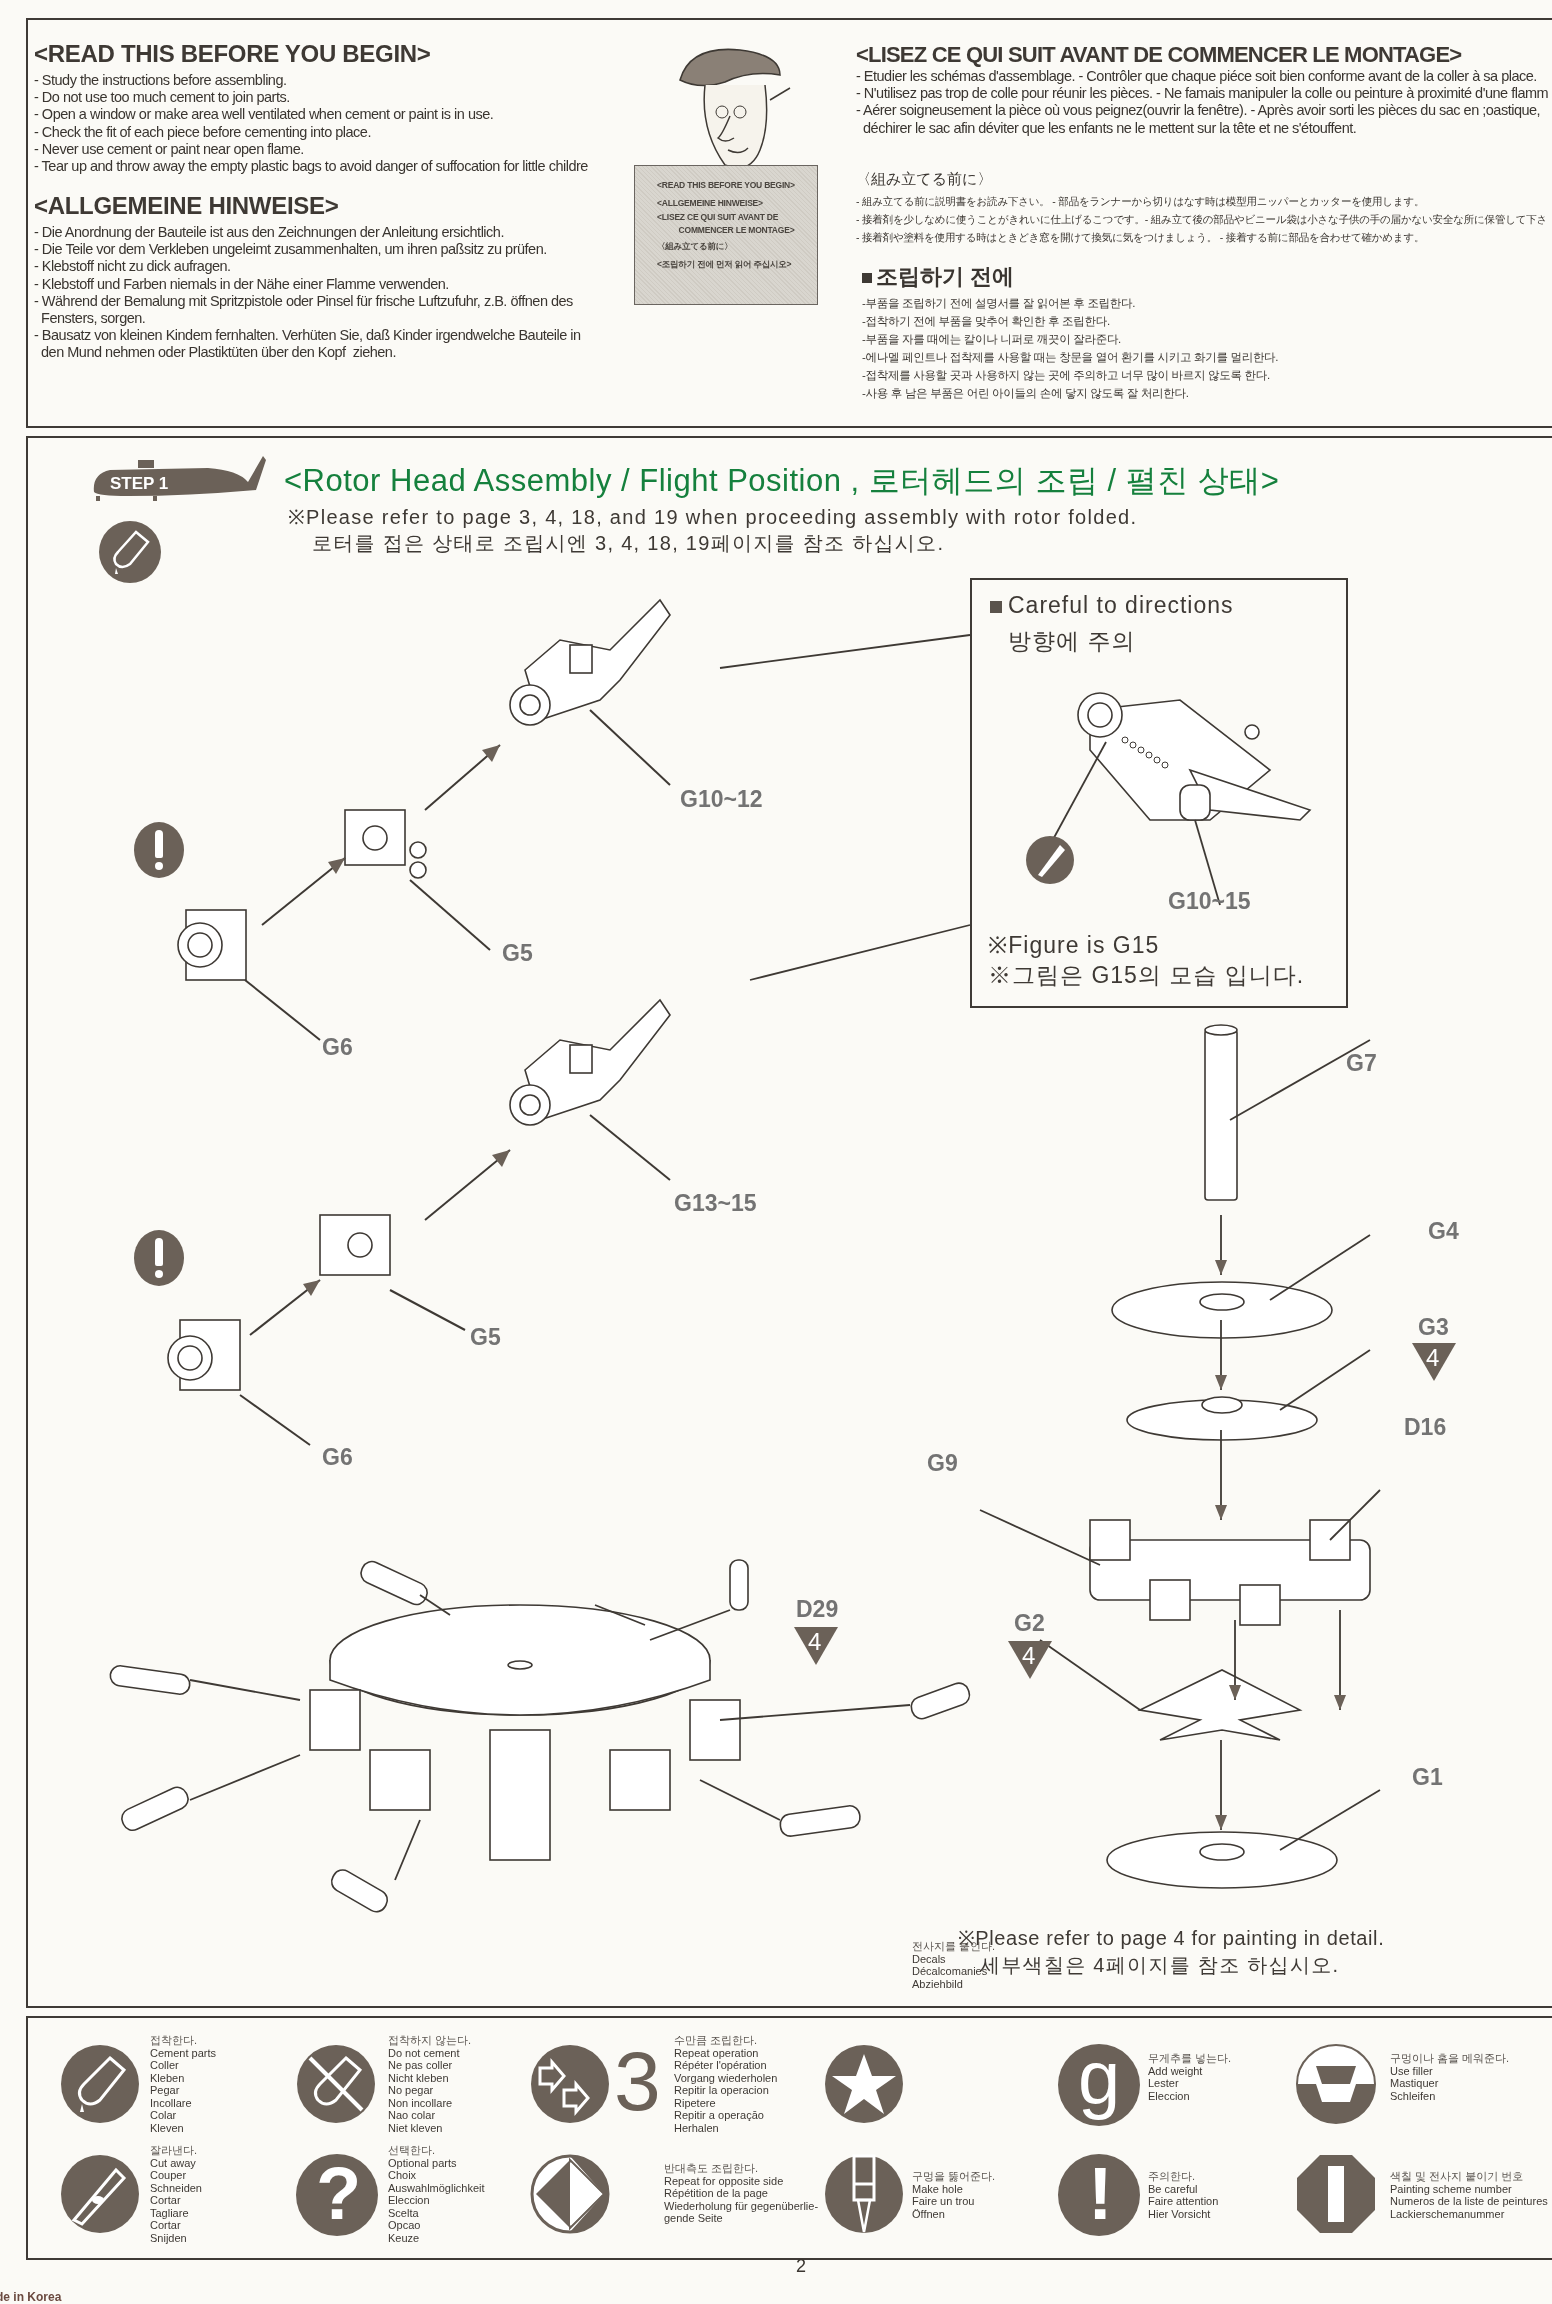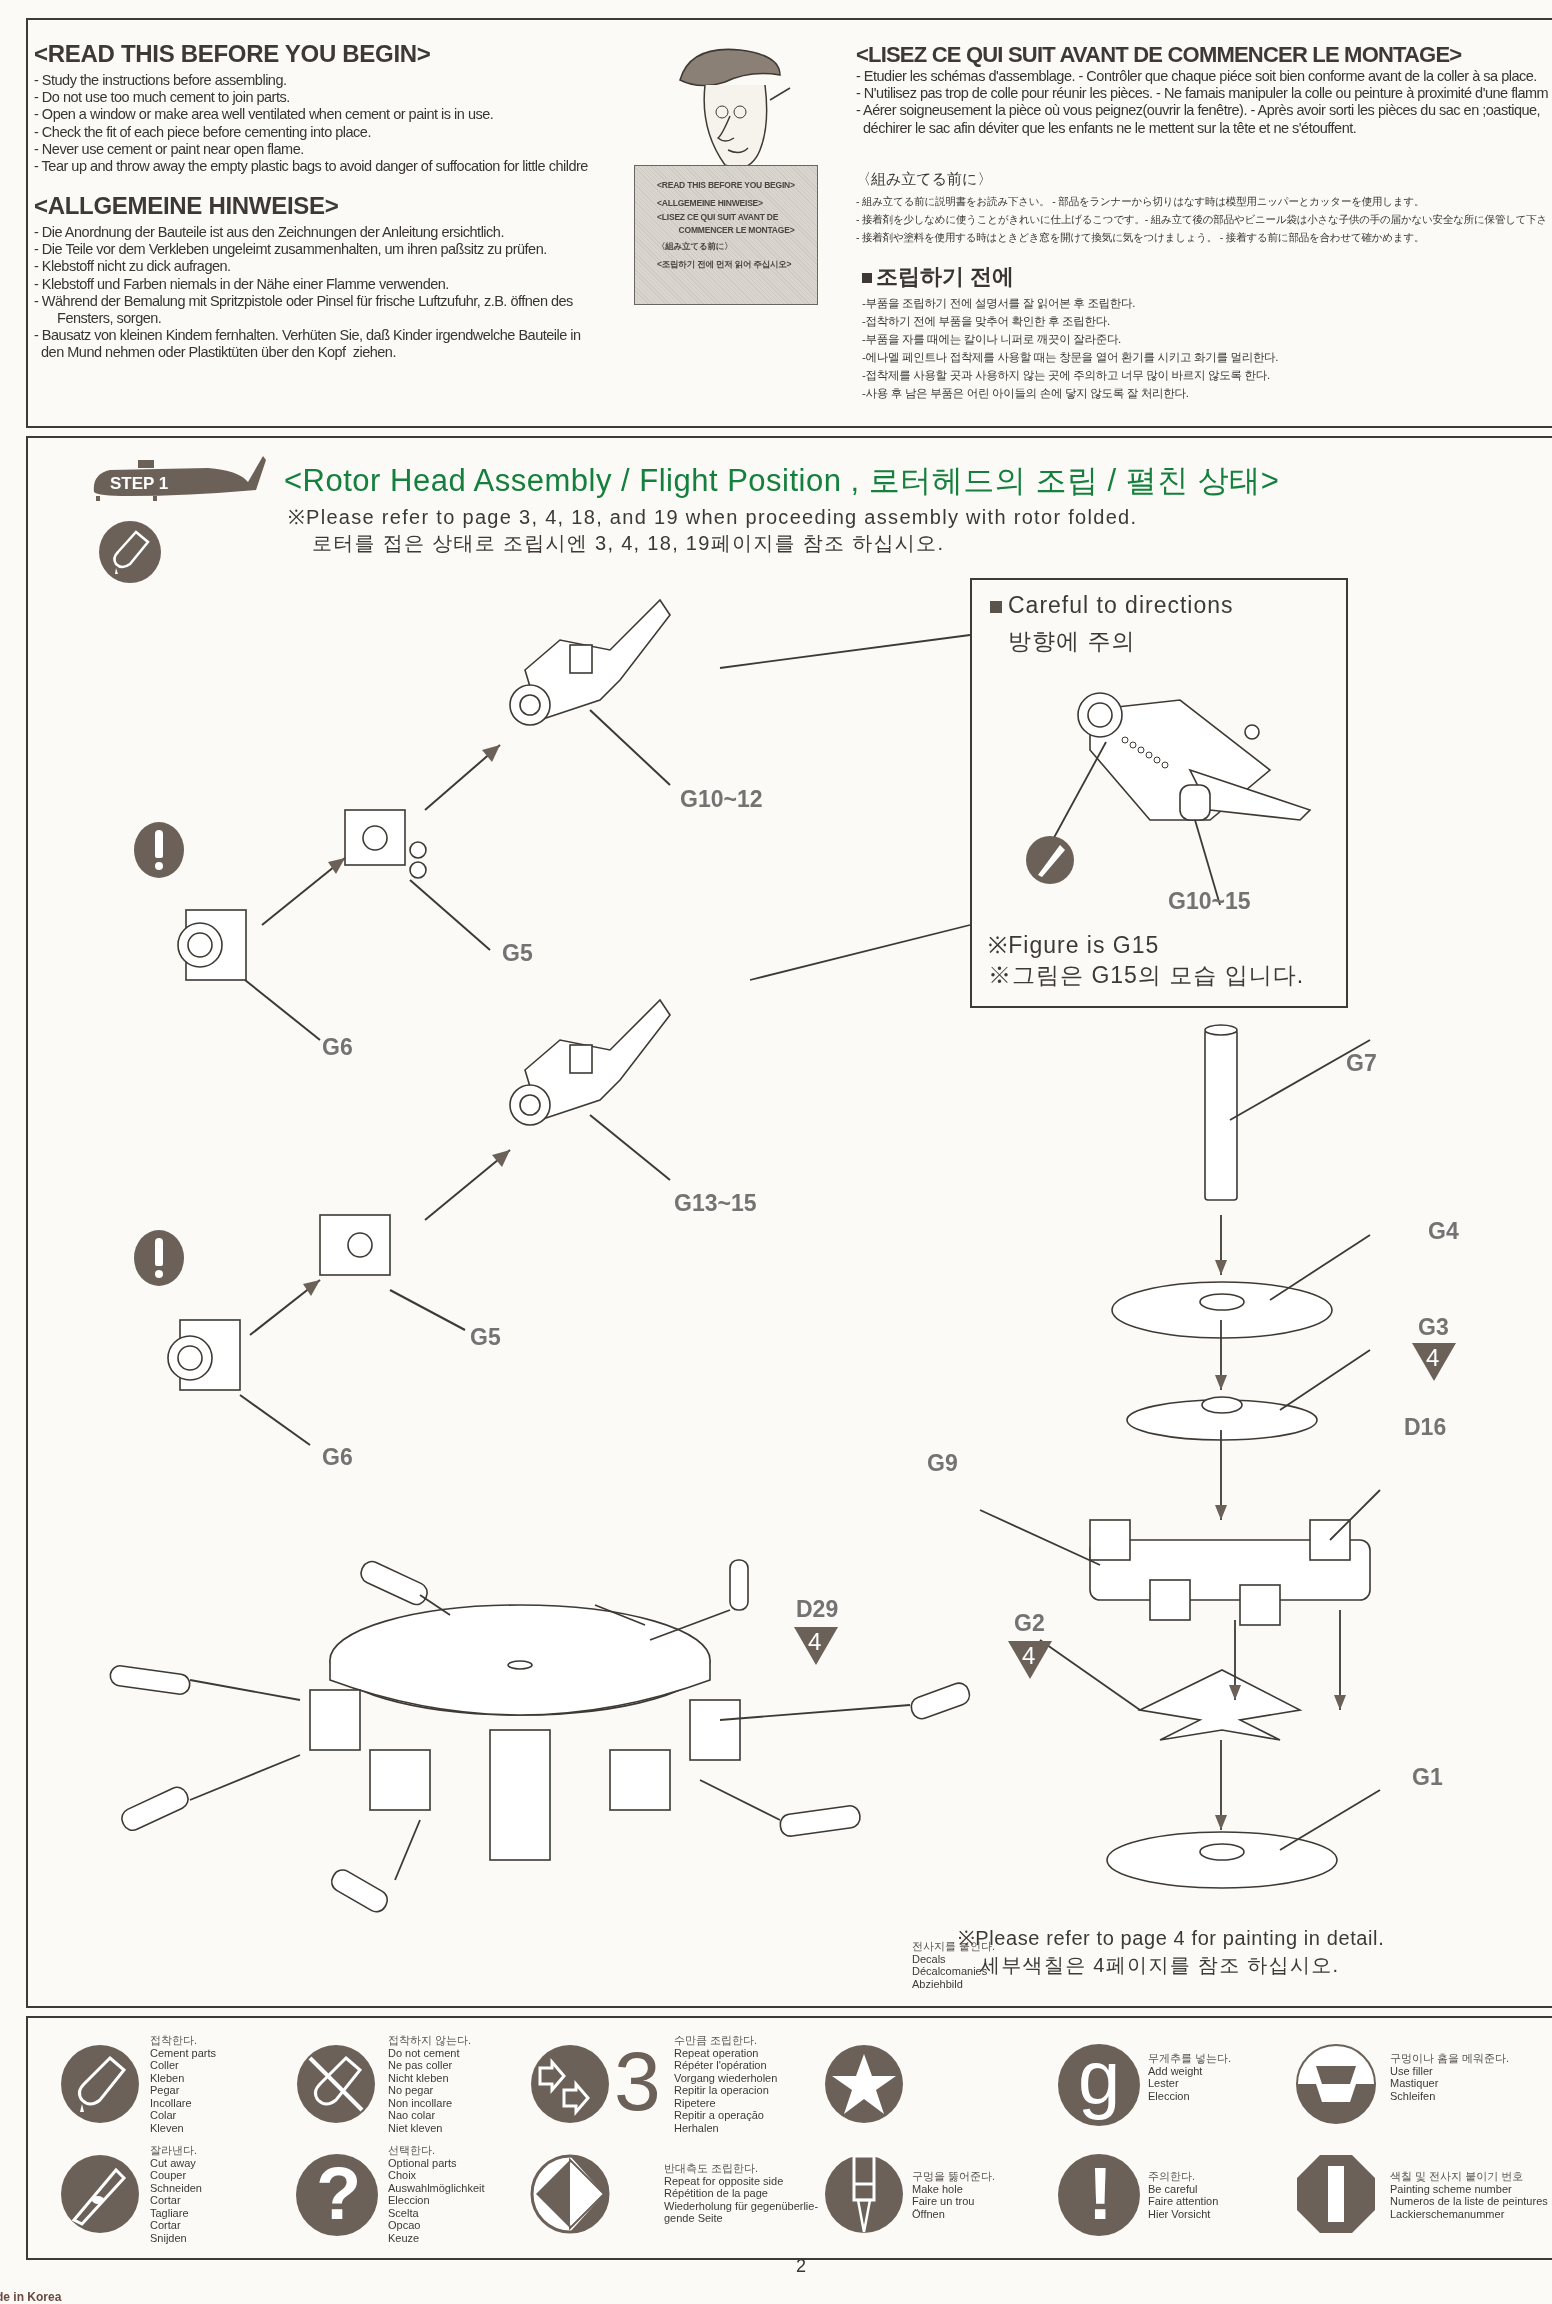--- a/index.html
+++ b/index.html
@@ -49,21 +49,21 @@
   <div>- Tear up and throw away the empty plastic bags to avoid danger of suffocation for little childre</div>
 </div>
 
 <div class="abs h-sec" style="left:34px; top:192px;">&lt;ALLGEMEINE HINWEISE&gt;</div>
 <div class="abs lines" style="left:34px; top:224px;">
   <div>- Die Anordnung der Bauteile ist aus den Zeichnungen der  Anleitung ersichtlich.</div>
   <div>- Die Teile vor dem Verkleben ungeleimt zusammenhalten, um  ihren paßsitz zu prüfen.</div>
   <div>- Klebstoff nicht zu dick aufragen.</div>
   <div>- Klebstoff und Farben niemals in der Nähe einer Flamme verwenden.</div>
   <div>- Während der Bemalung mit Spritzpistole oder Pinsel für frische Luftzufuhr, z.B. öffnen des</div>
-  <div style="white-space:pre;margin-left:16px;">  Fensters, sorgen.</div>
+  <div style="white-space:pre;">  Fensters, sorgen.</div>
   <div>- Bausatz von kleinen Kindem fernhalten. Verhüten Sie, daß Kinder irgendwelche Bauteile in</div>
   <div style="white-space:pre;">  den Mund nehmen oder Plastiktüten über den Kopf  ziehen.</div>
 </div>
 
 <svg style="left:630px; top:40px;" width="200" height="140" viewBox="0 0 200 140">
   <path d="M50 40 Q60 5 110 10 Q150 15 150 35 Q120 30 95 42 Q70 50 50 40 Z" fill="#8a8076" stroke="#3e3934" stroke-width="1.5"></path>
   <path d="M75 45 Q70 90 95 125 Q120 135 130 110 Q140 85 135 45" fill="#f6f3ec" stroke="#3e3934" stroke-width="1.5"></path>
   <circle cx="92" cy="72" r="6" fill="none" stroke="#3e3934"></circle>
   <circle cx="110" cy="72" r="6" fill="none" stroke="#3e3934"></circle>
   <path d="M100 76 Q92 95 88 98 Q95 104 104 98" fill="none" stroke="#3e3934" stroke-width="1.5"></path>

